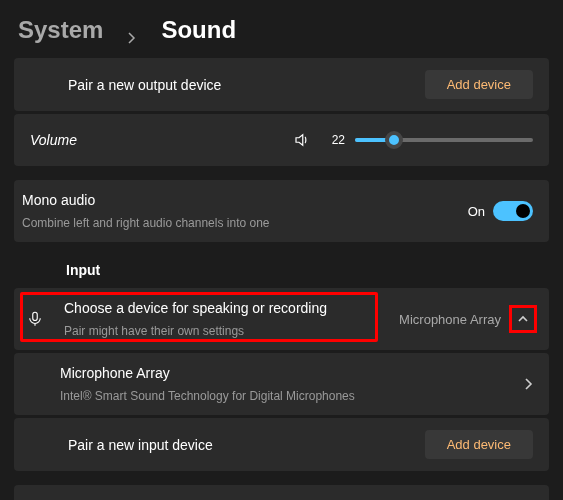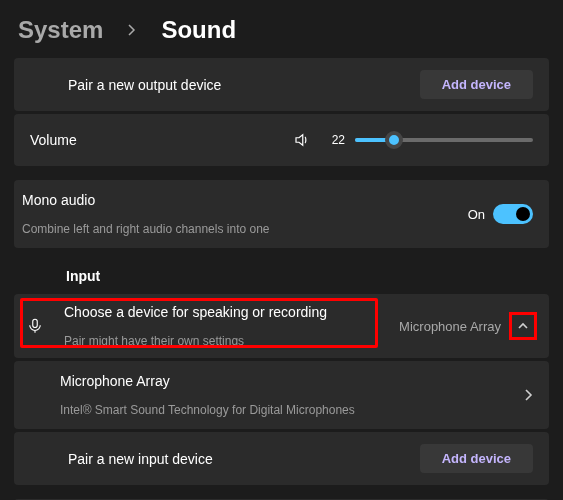--- a/index.html
+++ b/index.html
@@ -7,21 +7,21 @@
     background: #1c1c1c;
     color: #ffffff;
     font-family: "Segoe UI", -apple-system, sans-serif;
     font-size: 14px;
     width: 563px;
     height: 500px;
     overflow: hidden;
   }
   .breadcrumb {
     display: flex;
-    align-items: center;
+    align-items: flex-end;
     gap: 24px;
     padding: 16px 18px 14px 18px;
   }
   .breadcrumb .parent {
     font-size: 24px;
     font-weight: 600;
     color: #a9a9a9;
   }
   .breadcrumb .sep {
     font-size: 16px;
@@ -49,31 +49,30 @@
     justify-content: flex-start;
     color: #d6d6d6;
   }
   .card .text-col {
     display: flex;
     flex-direction: column;
     padding-left: 8px;
     justify-content: flex-end;
   }
   .card .title { color: #ffffff; font-size: 14px; }
-  .card .sub { color: #9a9a9a; font-size: 12px; margin-top: 14px; }
+  .card .sub { color: #9a9a9a; font-size: 12px; margin-top: 8px; }
   .spacer { flex: 1; }
   .btn {
     background: #383838;
-    color: #c4b5fd;
+    color: #fdba74;
     border: none;
     border-radius: 4px;
     padding: 7px 22px;
     font-size: 13px;
     cursor: pointer;
-    font-weight: bold;
   }
   .section-label {
     font-size: 14px;
     font-weight: 600;
     color: #ffffff;
     padding: 20px 4px 10px 4px;
     margin-left: 48px;
   }
   .value-text { color: #a8a8a8; font-size: 13px; margin-right: 8px; }
   .toggle {
@@ -156,21 +155,21 @@
     <div class="card">
       <div class="icon-slot"></div>
       <div class="text-col">
         <span class="title">Pair a new output device</span>
       </div>
       <div class="spacer"></div>
       <button class="btn">Add device</button>
     </div>
 
     <div class="card">
-      <div class="text-col" style="padding-left:0;">
+      <div class="text-col" style="padding-left:0;font-style:italic;">
         <span class="title">Volume</span>
       </div>
       <div class="spacer"></div>
       <div class="slider-wrap">
         <span>
           <svg width="18" height="18" viewBox="0 0 24 24">
               <path d="M4 9v6h4l5 4V5L8 9H4z M16 8c1.5 1 1.5 7 0 8" fill="none" stroke="#fff" stroke-width="1.6"></path>
             </svg>
         </span>
         <span class="vol-num">22</span>

